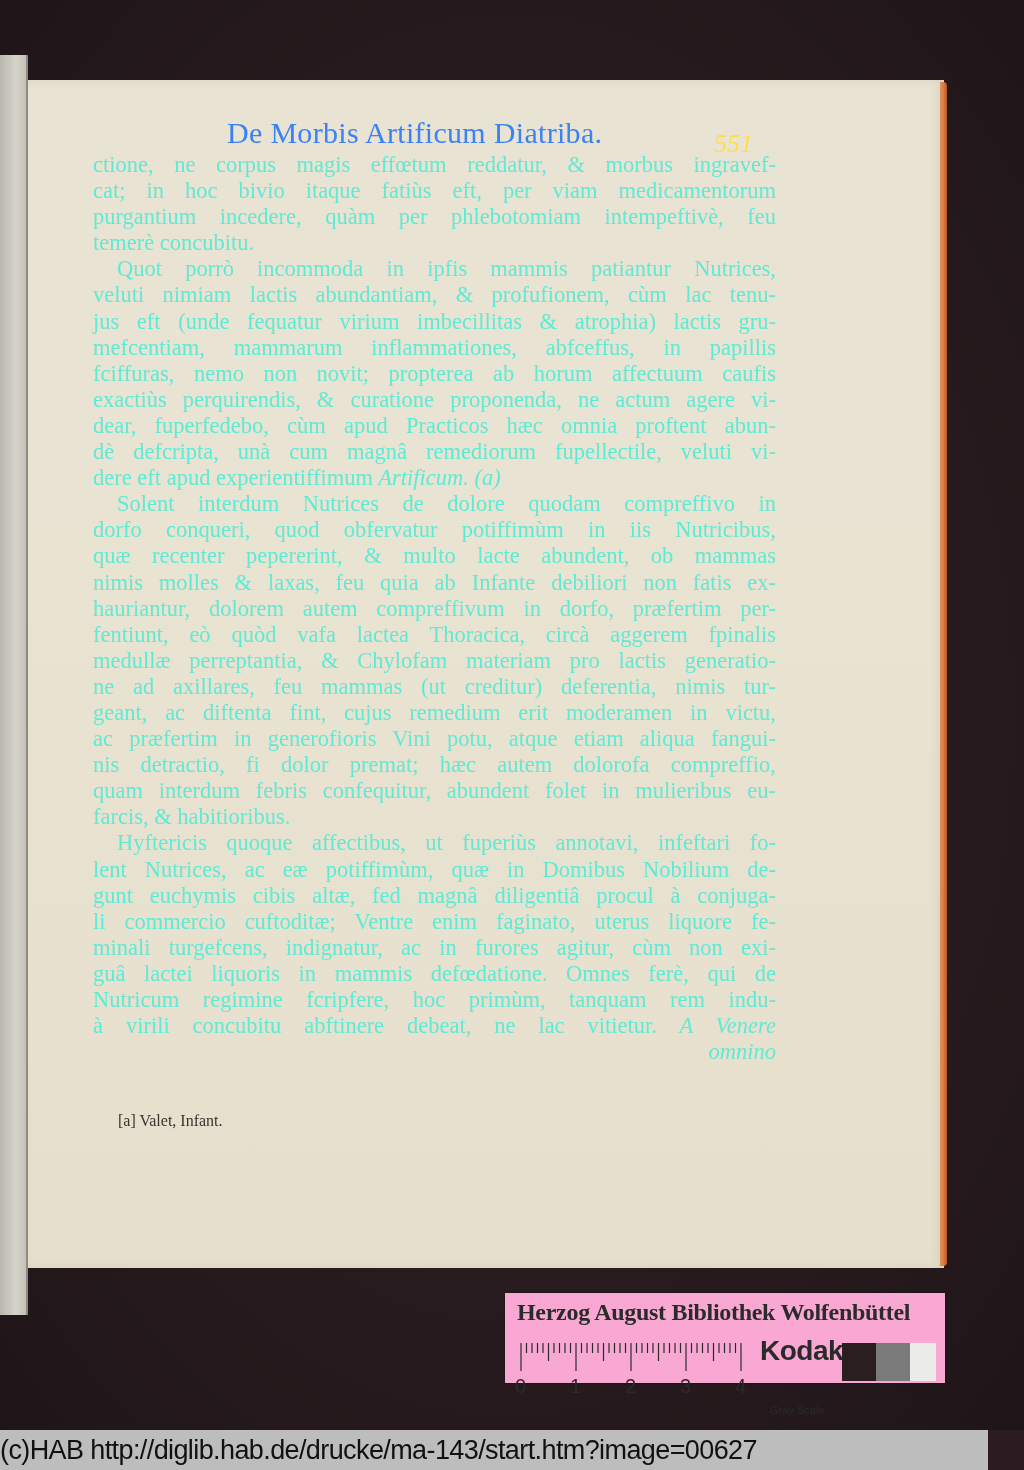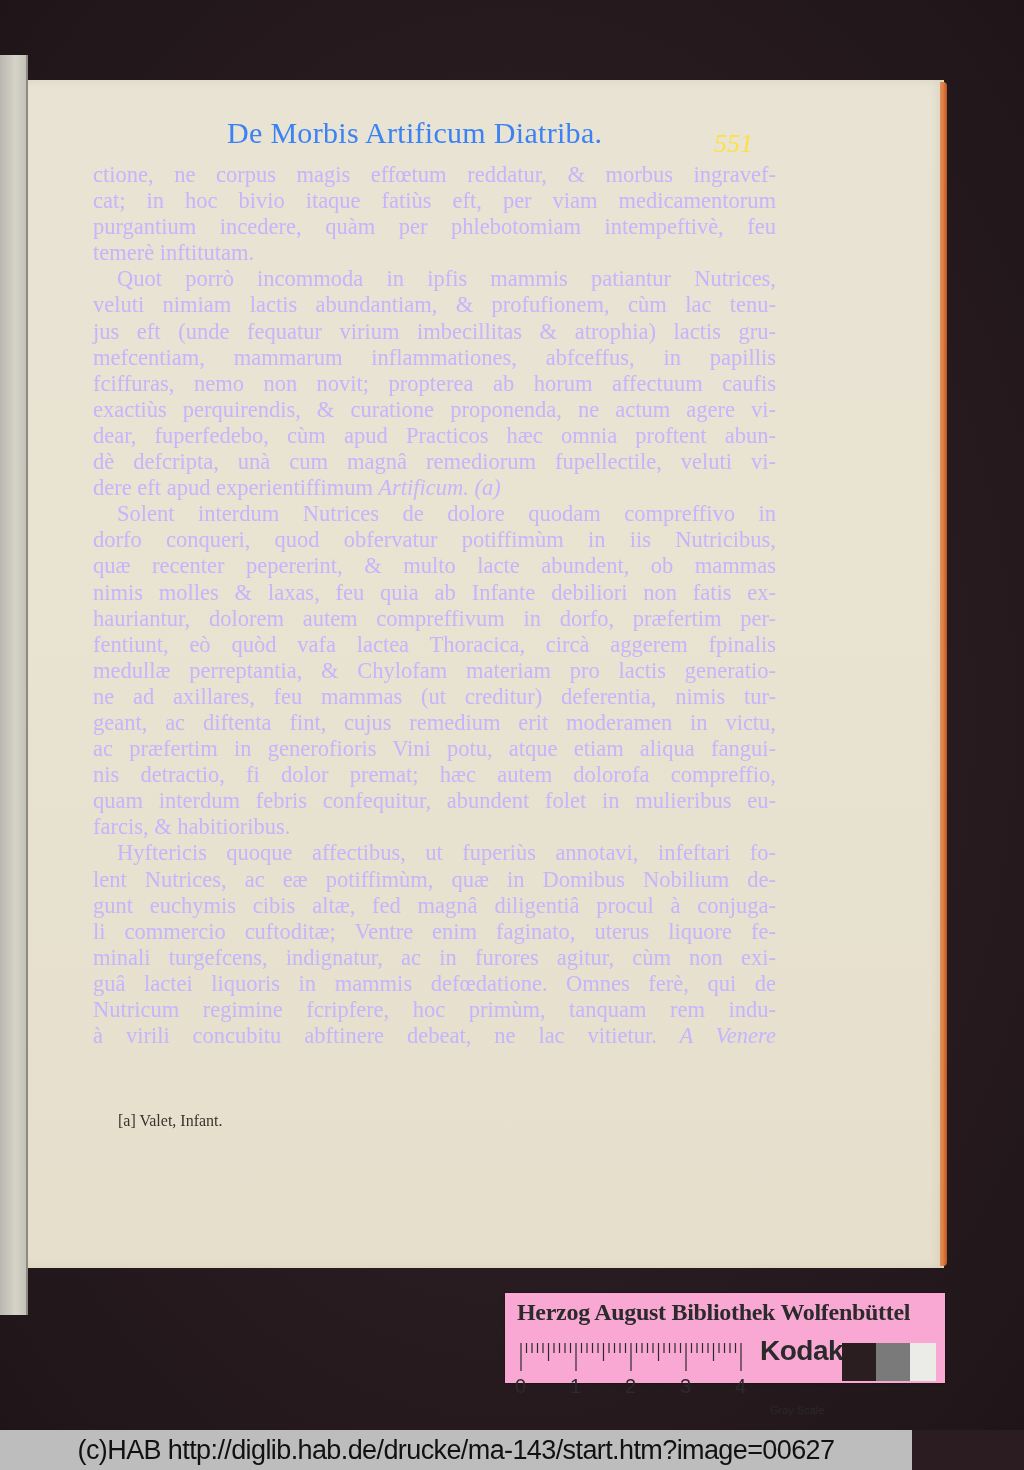--- a/index.html
+++ b/index.html
@@ -31,23 +31,23 @@
     position: absolute; left: 227px; top: 116px;
     font-size: 30px; color: #3b82f6; letter-spacing: 0.3px;
     font-family: "Liberation Serif", serif;
   }
   .page-number {
     position: absolute; left: 714px; top: 129px;
     font-size: 26px; color: #fde047; font-style: italic;
     font-family: "Liberation Serif", serif;
   }
   .text-block {
-    position: absolute; left: 93px; top: 162px; width: 683px;
+    position: absolute; left: 93px; top: 152px; width: 683px;
     font-family: "Liberation Serif", serif;
-    font-size: 22.5px; line-height: 26.1px; color: #c4b5fd;
+    font-size: 22.5px; line-height: 26.1px; color: #5eead4;
   }
   .line {
     display: block; white-space: nowrap; text-align: justify;
     text-align-last: justify; height: 26.1px;
   }
   .line.last { text-align-last: left; }
   .line.indent { padding-left: 24px; }
   .line.right { text-align: right; text-align-last: right; }
   .it { font-style: italic; }
   .footnote {
@@ -76,22 +76,22 @@
     position: absolute; left: 255px; top: 42px;
     font-family: "Liberation Sans", sans-serif; font-weight: bold;
     font-size: 28px; color: #2a2a2a; letter-spacing: -0.5px;
   }
   .grayscale-text {
     position: absolute; left: 265px; top: 87px;
     font-family: "Liberation Sans", sans-serif; font-size: 11px; color: #2a2a2a; margin-top: 24px;
   }
   .swatch { position: absolute; top: 50px; height: 38px; }
   .footer {
-    position: absolute; left: 0; top: 1430px; width: 912px; height: 40px;
-    background: #bdbdbd; text-align: center;
+    position: absolute; left: 0; top: 1430px; width: 988px; height: 40px;
+    background: #bdbdbd; text-align: left;
   }
   .footer-text {
     font-family: "Liberation Sans", sans-serif; font-size: 27px; color: #111;
     line-height: 40px; letter-spacing: -0.6px;
   }
 </style>
 </head>
 <body>
 
 <div class="backdrop"></div>
@@ -100,21 +100,21 @@
 <div class="page"></div>
 <div class="page-edge"></div>
 
 <div class="running-head">De Morbis Artificum Diatriba.</div>
 <div class="page-number">551</div>
 
 <div class="text-block" id="text-block">
     <span class="line"><span>ctione, ne corpus magis effœtum reddatur, &amp; morbus ingravef-</span></span>
     <span class="line"><span>cat; in hoc bivio itaque fatiùs eft, per viam medicamentorum</span></span>
     <span class="line"><span>purgantium incedere, quàm per phlebotomiam intempeftivè, feu</span></span>
-    <span class="line last"><span>temerè inftitutam.</span></span>
+    <span class="line last"><span>temerè concubitu.</span></span>
     <span class="line indent"><span>Quot porrò incommoda in ipfis mammis patiantur Nutrices,</span></span>
     <span class="line"><span>veluti nimiam lactis abundantiam, &amp; profufionem, cùm lac tenu-</span></span>
     <span class="line"><span>jus eft (unde fequatur virium imbecillitas &amp; atrophia) lactis gru-</span></span>
     <span class="line"><span>mefcentiam, mammarum inflammationes, abfceffus, in papillis</span></span>
     <span class="line"><span>fciffuras, nemo non novit; propterea ab horum affectuum caufis</span></span>
     <span class="line"><span>exactiùs perquirendis, &amp; curatione proponenda, ne actum agere vi-</span></span>
     <span class="line"><span>dear, fuperfedebo, cùm apud Practicos hæc omnia proftent abun-</span></span>
     <span class="line"><span>dè defcripta, unà cum magnâ remediorum fupellectile, veluti vi-</span></span>
     <span class="line last"><span>dere eft apud experientiffimum</span><span class="it"> Artificum. (a)</span></span>
     <span class="line indent"><span>Solent interdum Nutrices de dolore quodam compreffivo in</span></span>
@@ -131,20 +131,21 @@
     <span class="line"><span>quam interdum febris confequitur, abundent folet in mulieribus eu-</span></span>
     <span class="line last"><span>farcis, &amp; habitioribus.</span></span>
     <span class="line indent"><span>Hyftericis quoque affectibus, ut fuperiùs annotavi, infeftari fo-</span></span>
     <span class="line"><span>lent Nutrices, ac eæ potiffimùm, quæ in Domibus Nobilium de-</span></span>
     <span class="line"><span>gunt euchymis cibis altæ, fed magnâ diligentiâ procul à conjuga-</span></span>
     <span class="line"><span>li commercio cuftoditæ; Ventre enim faginato, uterus liquore fe-</span></span>
     <span class="line"><span>minali turgefcens, indignatur, ac in furores agitur, cùm non exi-</span></span>
     <span class="line"><span>guâ lactei liquoris in mammis defœdatione. Omnes ferè, qui de</span></span>
     <span class="line"><span>Nutricum regimine fcripfere, hoc primùm, tanquam rem indu-</span></span>
     <span class="line"><span>à virili concubitu abftinere debeat, ne lac vitietur.</span><span class="it"> A Venere</span></span>
+    <span class="line right"><span></span><span class="it">omnino</span></span>
   </div>
 
 <div class="footnote">[a] Valet, Infant.</div>
 
 <div class="label">
   <div class="label-title">Herzog August Bibliothek Wolfenbüttel</div>
   <svg class="ruler" viewBox="0 0 230 30" width="230" height="30">
     <g stroke="#2b2b2b" stroke-width="1.2" id="ruler-ticks">
         <line x1="2" x2="2" y1="2" y2="32"></line>
         <line x1="7.5" x2="7.5" y1="2" y2="12"></line>

